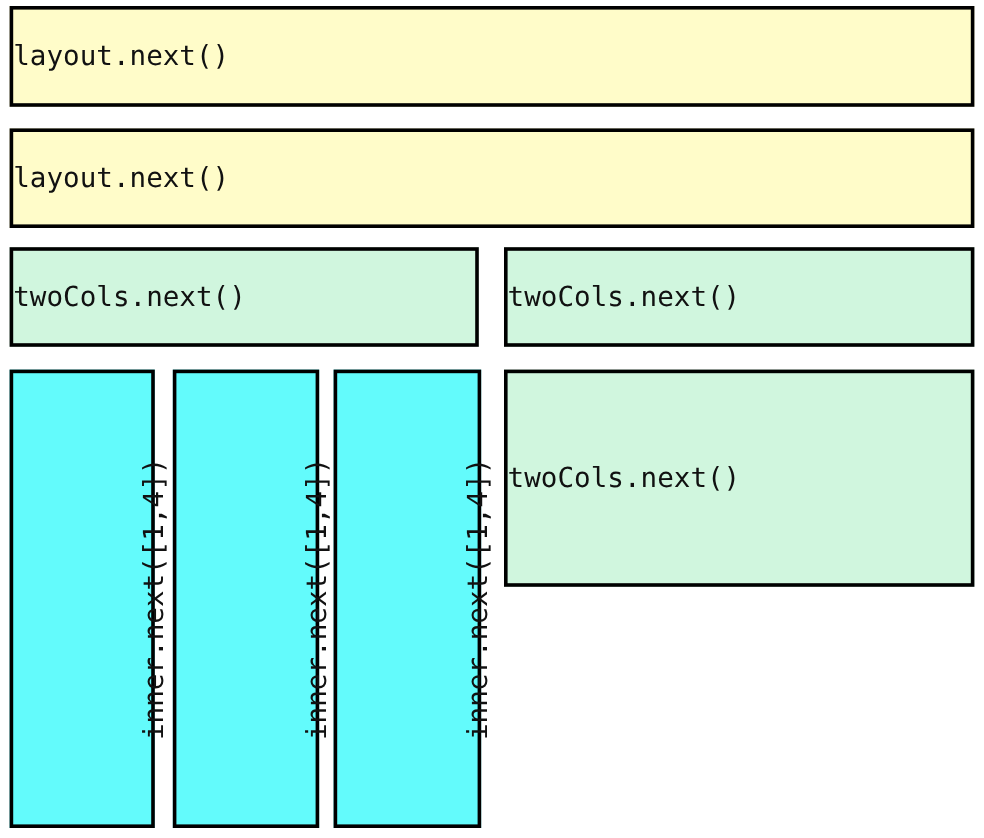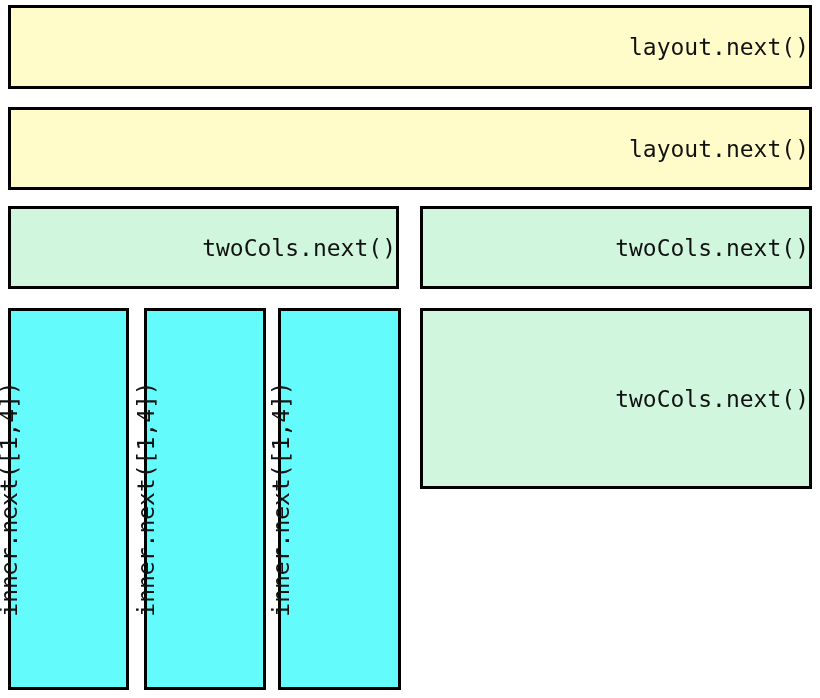--- a/index.html
+++ b/index.html
@@ -14,21 +14,21 @@
     background: #ffffff;
     font-family: "DejaVu Sans Mono", "Liberation Mono", monospace;
     overflow: hidden;
   }
   .block {
     position: absolute;
     box-sizing: border-box;
     border: 3px solid #000000;
     display: flex;
     align-items: center;
-    justify-content: flex-end;
+    justify-content: flex-start;
     font-size: 23px;
     color: #111111;
   }
   .block span {
     white-space: nowrap;
   }
   .vertical span {
     transform: rotate(-90deg);
   }
   

